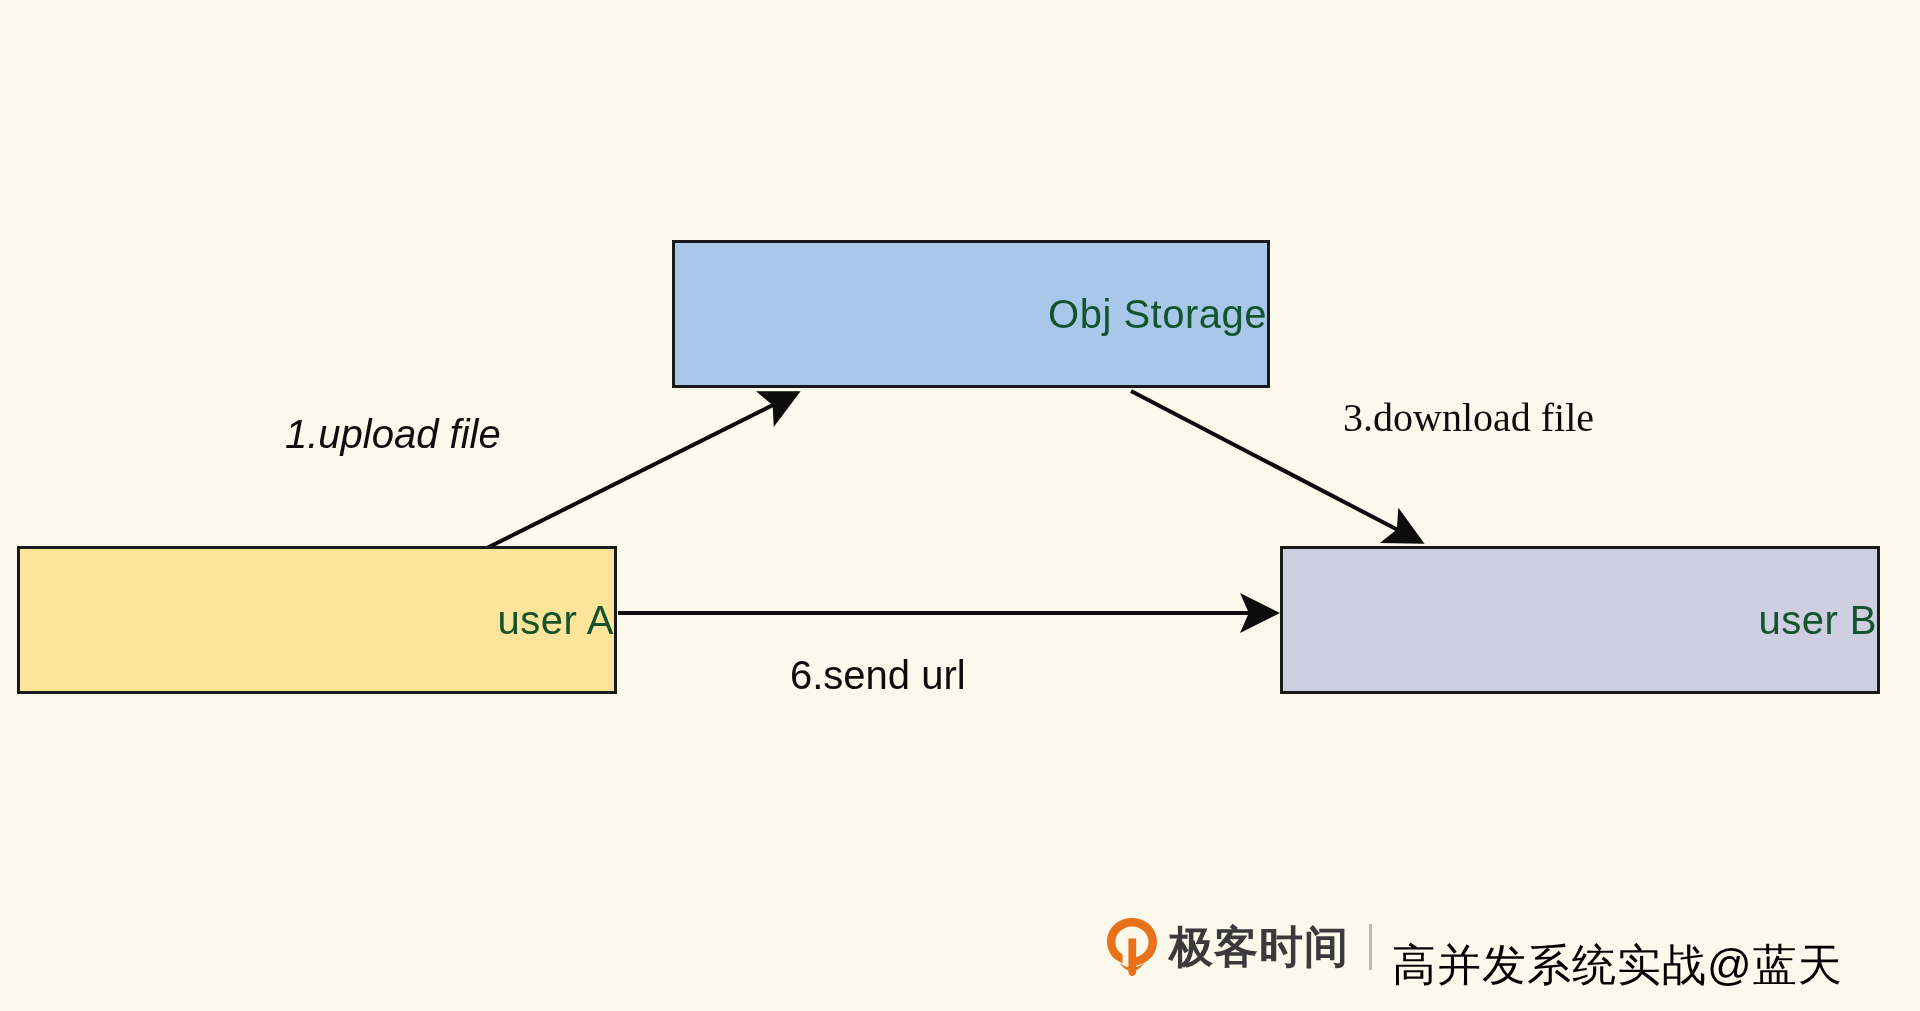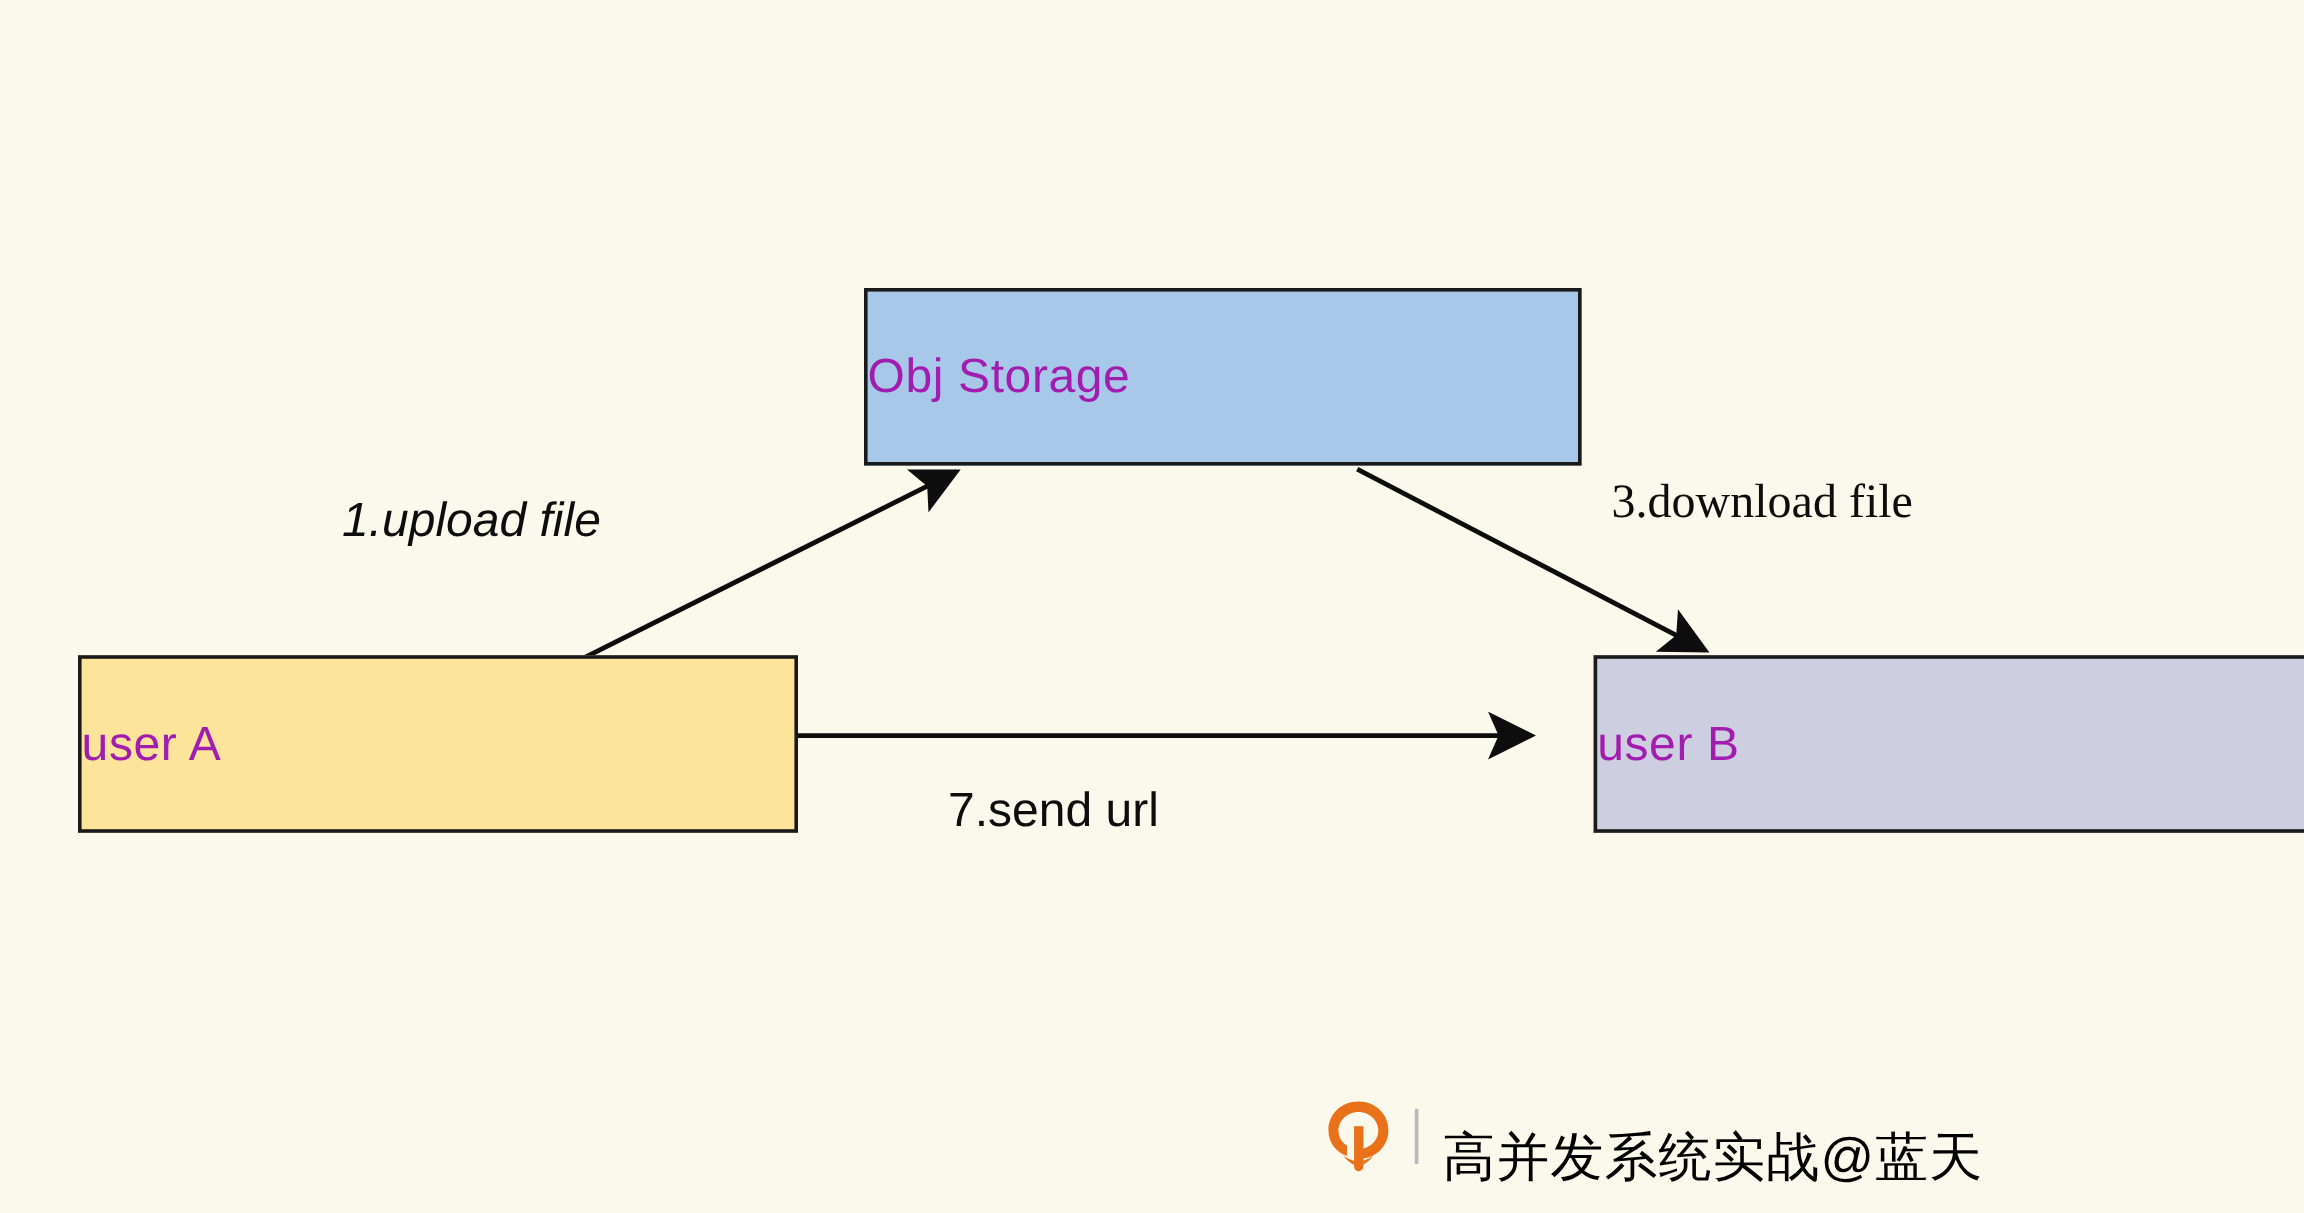--- a/index.html
+++ b/index.html
@@ -14,26 +14,25 @@
     background: #FBF8EC;
     overflow: hidden;
     font-family: "Liberation Sans", sans-serif;
   }
   .node {
     position: absolute;
     box-sizing: border-box;
     border: 3px solid #1A1A1A;
     display: flex;
     align-items: center;
-    justify-content: flex-start;
-    color: #a21caf;
+    justify-content: flex-end;
+    color: #14532d;
     font-size: 40px;
     letter-spacing: 0.5px;
     line-height: 1;
-    margin-left: 48px;
   }
   #node-obj-storage {
     left: 672px;
     top: 240px;
     width: 598px;
     height: 148px;
     background: #A8C8EA;
   }
   #node-user-a {
     left: 17px;
@@ -134,33 +133,34 @@
   <div class="node" id="node-user-b">
     <span>user B</span>
   </div>
 
   <div class="node" id="node-user-a">
     <span>user A</span>
   </div>
 
   <div class="edge-label" id="label-upload">1.upload file</div>
 
-  <div class="edge-label" id="label-send">7.send url</div>
+  <div class="edge-label" id="label-send">6.send url</div>
 
   <div class="edge-label" id="label-download">3.download file</div>
 
   <div id="watermark">
     <svg id="watermark-logo" viewBox="0 0 54 62">
       <path d="M27 2 C12.5 2 2 12.8 2 25.8 C2 36.2 8.6 44.4 17.6 47.2
                L17.6 38.6 C13.2 36.3 10.4 31.6 10.4 26.1
                C10.4 17.6 17.8 10.6 27 10.6 C36.2 10.6 43.6 17.6 43.6 26.1
                C43.6 33.4 38.2 39.4 31.2 41.1 L31.2 22.5 L23.4 22.5
                L23.4 30.0 L23.4 55.5 C23.4 58.2 25.0 60.0 27.2 60.0
                C29.4 60.0 31.2 58.2 31.2 55.5 L31.2 49.4
                C43.9 47.4 52 37.6 52 25.8 C52 12.8 41.5 2 27 2 Z" fill="#E8711A"></path>
       <path d="M14 46 C18 52 22 55 27 55 C32 55 36 52 40 46
                C36 50 32 51.5 27 51.5 C22 51.5 18 50 14 46 Z" fill="#E8711A"></path>
     </svg>
+    <span id="watermark-brand">极客时间</span>
     <span id="watermark-divider"></span>
     <span id="watermark-course">高并发系统实战@蓝天</span>
   </div>
 
 </div>
 
 </body></html>

